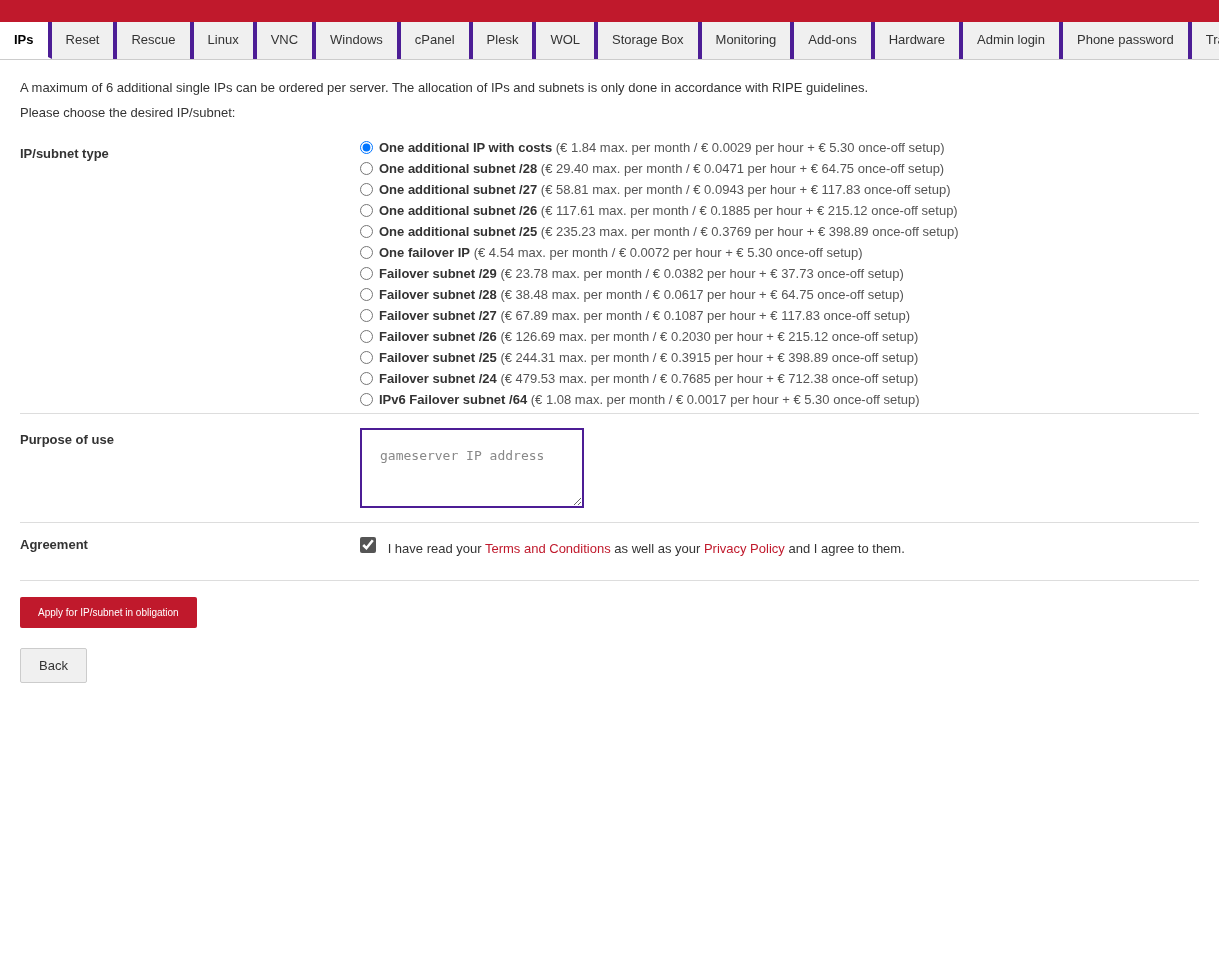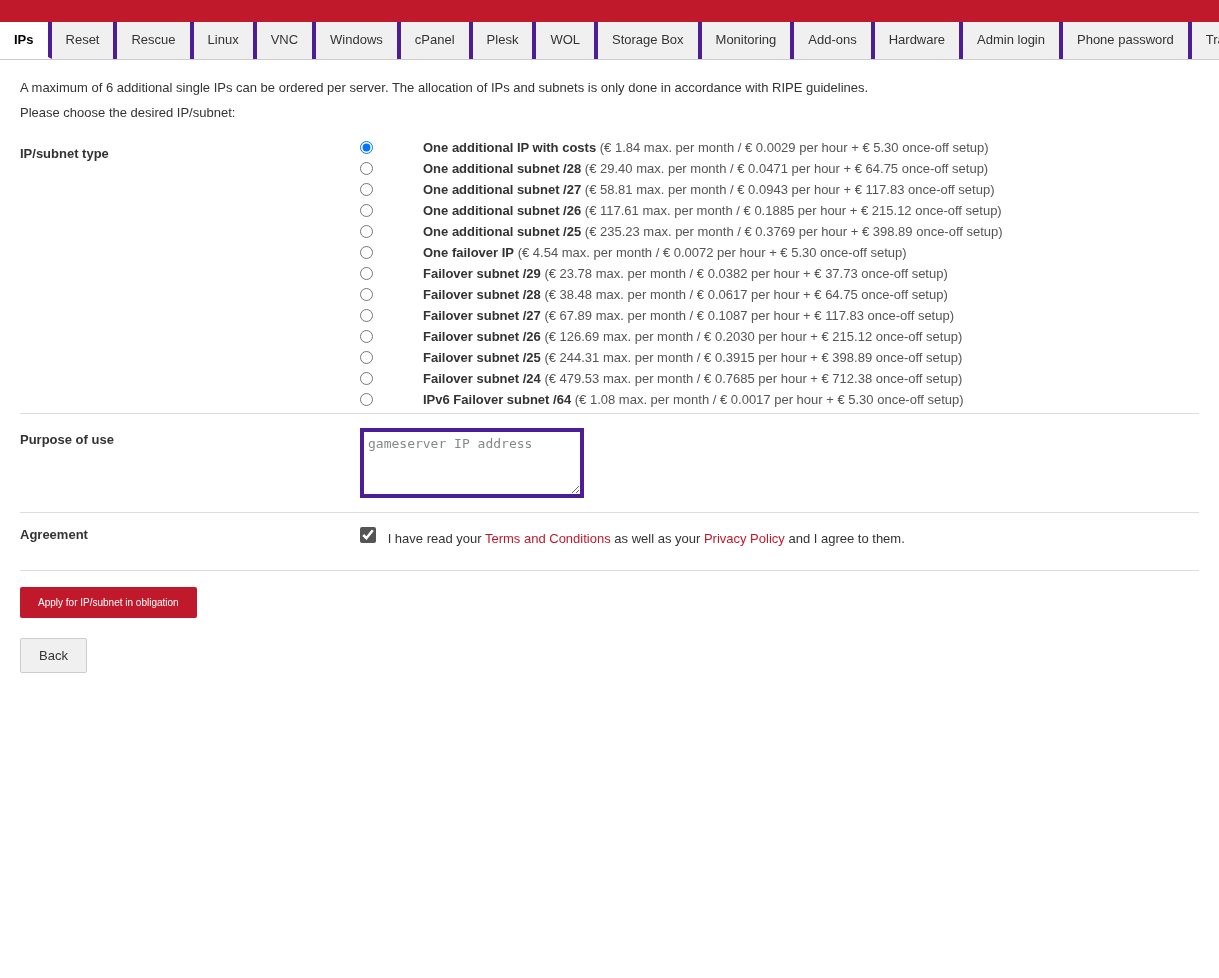--- a/index.html
+++ b/index.html
@@ -80,21 +80,20 @@
     }
     .radio-option input[type="radio"] {
       margin-right: 6px;
       cursor: pointer;
     }
     .radio-option label {
       cursor: pointer;
     }
     .radio-option label strong {
       font-weight: bold;
-      margin-left: 44px;
     }
     .radio-option label .price {
       color: #555;
       font-weight: normal;
     }
 
     
     .purpose-section {
       display: flex;
       align-items: flex-start;
@@ -103,24 +102,24 @@
     }
     .purpose-label {
       width: 340px;
       min-width: 340px;
       font-weight: bold;
       font-size: 13px;
       padding-top: 4px;
     }
     .purpose-textarea {
       width: 224px;
-      height: 70px;
-      border: 4px solid #4c1d95;
-      font-size: 13px;
-      padding: 4px;
+      height: 80px;
+      border: 2px solid #4c1d95;
+      font-size: 13px;
+      padding: 18px;
       resize: vertical;
       color: #555;
     }
 
     
     .agreement-section {
       display: flex;
       align-items: flex-start;
       padding: 14px 0;
       border-top: 1px solid #ddd;

